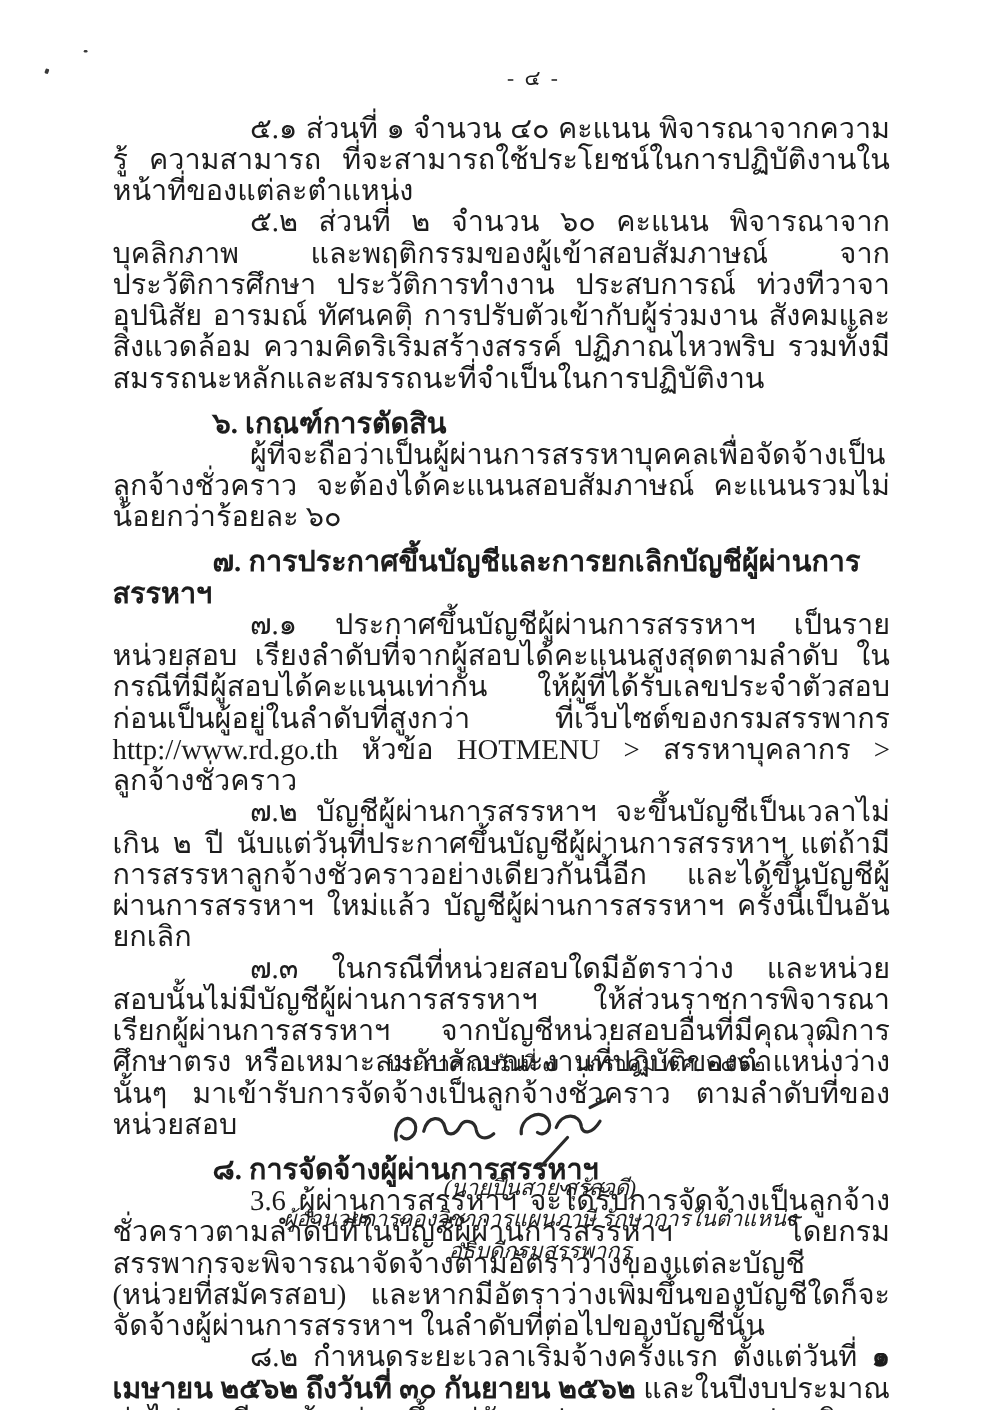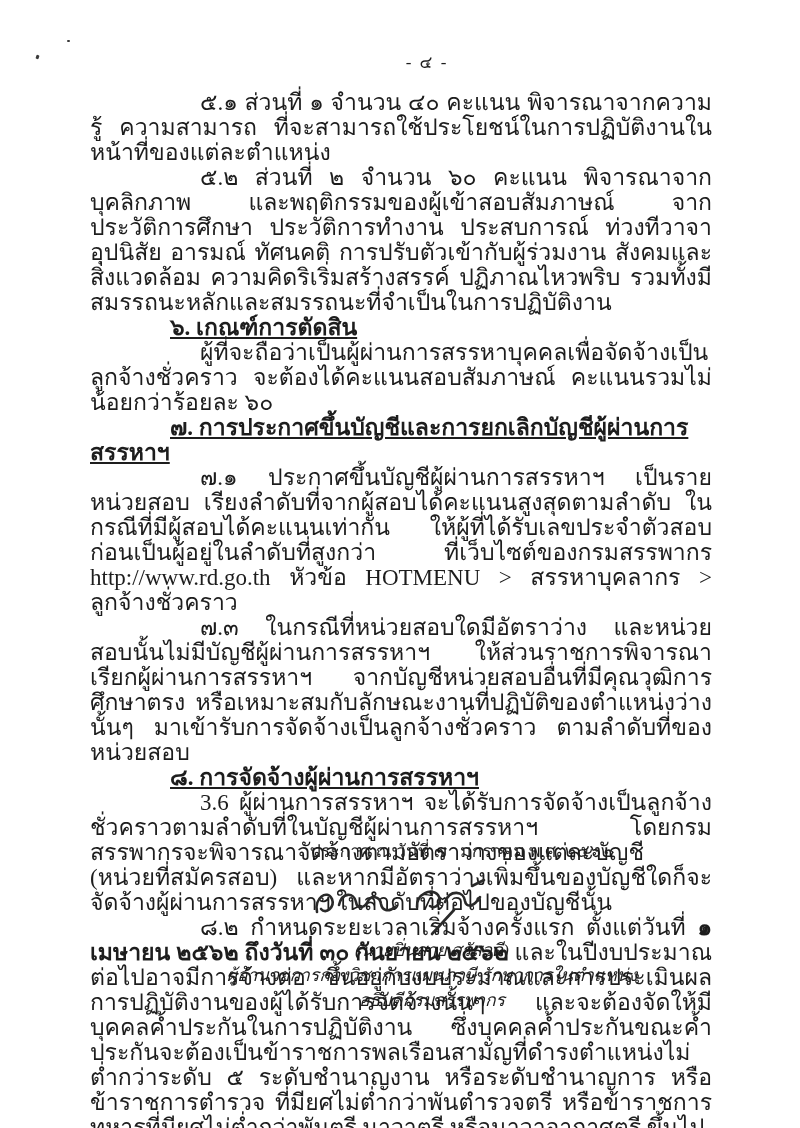--- a/index.html
+++ b/index.html
@@ -28,21 +28,21 @@
     top: 90px;
     width: 622px;
   }
   .para {
     margin: 0;
     font-size: 23px;
     line-height: 25px;
     text-align: justify;
   }
   .para.sub { text-indent: 110px; }
-  .para.heading { text-indent: 80px; font-weight: 700; margin-top: 0; text-align: left; text-decoration: underline; }
+  .para.heading { text-indent: 80px; font-weight: 700; margin-top: 11px; text-align: left; }
   .bold { font-weight: 700; }
   .date-line {
     margin: 11px 0 0 0;
     font-size: 17.5px;
     line-height: 25px;
     text-align: center;
     position: relative;
     left: 60px;
     white-space: pre;
   }
@@ -79,20 +79,21 @@
   <div class="page-number">- ๔ -</div>
 
   <div class="content">
 
   <p class="para sub"><span>๕.๑ ส่วนที่ ๑ จำนวน ๔๐ คะแนน พิจารณาจากความรู้ ความสามารถ ที่จะสามารถใช้ประโยชน์ในการปฏิบัติงานในหน้าที่ของแต่ละตำแหน่ง</span></p>
       <p class="para sub"><span>๕.๒ ส่วนที่ ๒ จำนวน ๖๐ คะแนน พิจารณาจากบุคลิกภาพ และพฤติกรรมของผู้เข้าสอบสัมภาษณ์ จากประวัติการศึกษา ประวัติการทำงาน ประสบการณ์ ท่วงทีวาจา อุปนิสัย อารมณ์ ทัศนคติ การปรับตัวเข้ากับผู้ร่วมงาน สังคมและสิ่งแวดล้อม ความคิดริเริ่มสร้างสรรค์ ปฏิภาณไหวพริบ รวมทั้งมีสมรรถนะหลักและสมรรถนะที่จำเป็นในการปฏิบัติงาน</span></p>
       <p class="para heading"><span>๖. เกณฑ์การตัดสิน</span></p>
       <p class="para sub"><span>ผู้ที่จะถือว่าเป็นผู้ผ่านการสรรหาบุคคลเพื่อจัดจ้างเป็นลูกจ้างชั่วคราว จะต้องได้คะแนนสอบสัมภาษณ์ คะแนนรวมไม่น้อยกว่าร้อยละ ๖๐</span></p>
       <p class="para heading"><span>๗. การประกาศขึ้นบัญชีและการยกเลิกบัญชีผู้ผ่านการสรรหาฯ</span></p>
       <p class="para sub"><span>๗.๑ ประกาศขึ้นบัญชีผู้ผ่านการสรรหาฯ เป็นรายหน่วยสอบ เรียงลำดับที่จากผู้สอบได้คะแนนสูงสุดตามลำดับ ในกรณีที่มีผู้สอบได้คะแนนเท่ากัน ให้ผู้ที่ได้รับเลขประจำตัวสอบก่อนเป็นผู้อยู่ในลำดับที่สูงกว่า ที่เว็บไซต์ของกรมสรรพากร http://www.rd.go.th หัวข้อ HOTMENU &gt; สรรหาบุคลากร &gt; ลูกจ้างชั่วคราว</span></p>
+      <p class="para sub"><span>๗.๒ บัญชีผู้ผ่านการสรรหาฯ จะขึ้นบัญชีเป็นเวลาไม่เกิน ๒ ปี นับแต่วันที่ประกาศขึ้นบัญชีผู้ผ่านการสรรหาฯ แต่ถ้ามีการสรรหาลูกจ้างชั่วคราวอย่างเดียวกันนี้อีก และได้ขึ้นบัญชีผู้ผ่านการสรรหาฯ ใหม่แล้ว บัญชีผู้ผ่านการสรรหาฯ ครั้งนี้เป็นอันยกเลิก</span></p>
       <p class="para sub"><span>๗.๓ ในกรณีที่หน่วยสอบใดมีอัตราว่าง และหน่วยสอบนั้นไม่มีบัญชีผู้ผ่านการสรรหาฯ ให้ส่วนราชการพิจารณาเรียกผู้ผ่านการสรรหาฯ จากบัญชีหน่วยสอบอื่นที่มีคุณวุฒิการศึกษาตรง หรือเหมาะสมกับลักษณะงานที่ปฏิบัติของตำแหน่งว่างนั้นๆ มาเข้ารับการจัดจ้างเป็นลูกจ้างชั่วคราว ตามลำดับที่ของหน่วยสอบ</span></p>
       <p class="para heading"><span>๘. การจัดจ้างผู้ผ่านการสรรหาฯ</span></p>
       <p class="para sub"><span>3.6 ผู้ผ่านการสรรหาฯ จะได้รับการจัดจ้างเป็นลูกจ้างชั่วคราวตามลำดับที่ในบัญชีผู้ผ่านการสรรหาฯ โดยกรมสรรพากรจะพิจารณาจัดจ้างตามอัตราว่างของแต่ละบัญชี (หน่วยที่สมัครสอบ) และหากมีอัตราว่างเพิ่มขึ้นของบัญชีใดก็จะจัดจ้างผู้ผ่านการสรรหาฯ ในลำดับที่ต่อไปของบัญชีนั้น</span></p>
       <p class="para sub"><span>๘.๒ กำหนดระยะเวลาเริ่มจ้างครั้งแรก ตั้งแต่วันที่ </span><span class="bold">๑ เมษายน ๒๕๖๒ ถึงวันที่ ๓๐ กันยายน ๒๕๖๒</span><span> และในปีงบประมาณต่อไปอาจมีการจ้างต่อ ขึ้นอยู่กับงบประมาณและการประเมินผลการปฏิบัติงานของผู้ได้รับการจัดจ้างนั้นๆ และจะต้องจัดให้มีบุคคลค้ำประกันในการปฏิบัติงาน ซึ่งบุคคลค้ำประกันขณะค้ำประกันจะต้องเป็นข้าราชการพลเรือนสามัญที่ดำรงตำแหน่งไม่ต่ำกว่าระดับ ๕ ระดับชำนาญงาน หรือระดับชำนาญการ หรือข้าราชการตำรวจ ที่มียศไม่ต่ำกว่าพันตำรวจตรี หรือข้าราชการทหารที่มียศไม่ต่ำกว่าพันตรี นาวาตรี หรือนาวาอากาศตรี ขึ้นไป</span></p>
     </div>
 
   <div class="content" style="position:absolute; top:auto; bottom:0;"></div>
 
   <div style="position:absolute; left:90px; top:828px; width:622px;">
     <p class="date-line">ประกาศ ณ วันที่ ๗   มกราคม พ.ศ. ๒๕๖๒</p>

